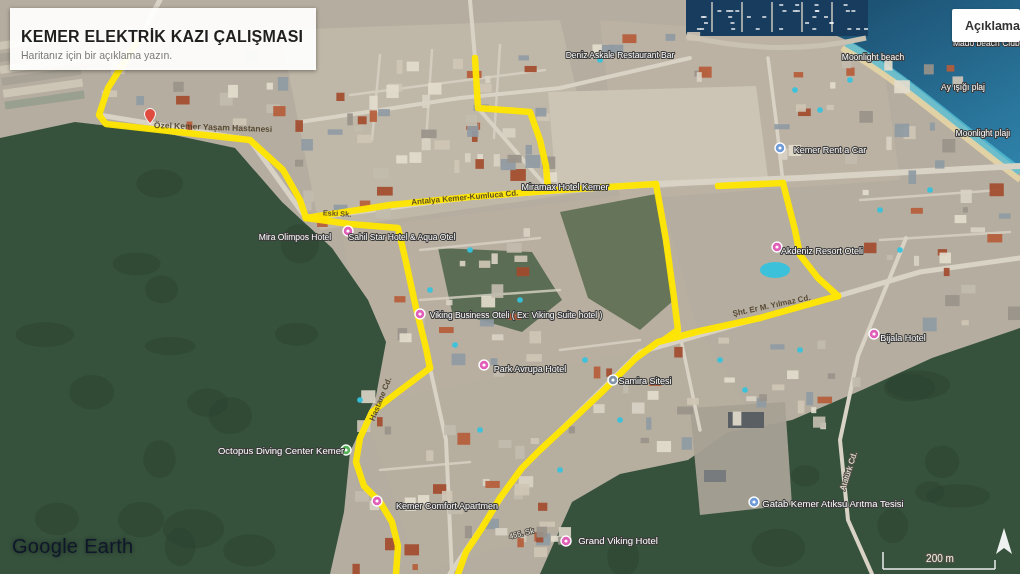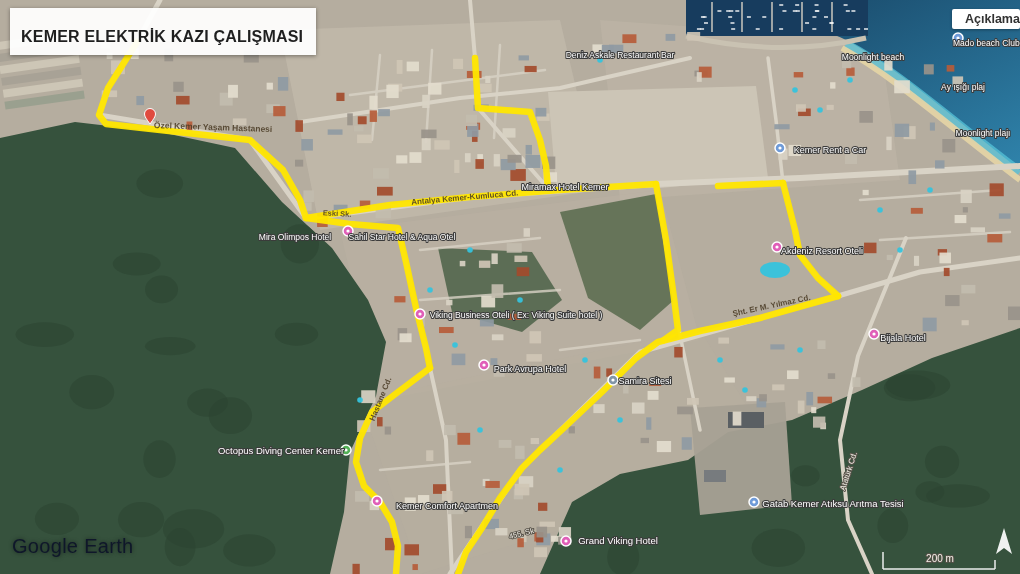--- a/index.html
+++ b/index.html
@@ -7,21 +7,21 @@
   #stage{position:absolute;inset:0;width:1020px;height:574px;}
   svg{display:block;}
   svg text{font-family:"Liberation Sans",sans-serif;}
   .lbl-poi{fill:#ffffff;stroke:#3b3b3b;stroke-width:2.2px;paint-order:stroke;stroke-linejoin:round;font-weight:400;}
   .lbl-road{fill:#f4f1e9;stroke:#58534a;stroke-width:2px;paint-order:stroke;stroke-linejoin:round;font-weight:400;}
   .lbl-street{fill:#4c3d27;font-weight:700;opacity:.88;}
   #title-card{position:absolute;left:10px;top:8px;background:rgba(255,255,255,.94);
     padding:20px 13px 9px 11px;box-shadow:0 1px 4px rgba(0,0,0,.4);max-width:300px;}
   #map-title{font-size:16px;font-weight:700;color:#1f1f1f;letter-spacing:.2px;white-space:nowrap;}
   #map-subtitle{font-size:10.5px;color:#7a7a7a;margin-top:3px;}
-  #desc-button{position:absolute;left:952px;top:9px;width:68px;height:20px;background:#fff;
+  #desc-button{position:absolute;left:952px;top:9px;width:68px;height:33px;background:#fff;
     box-shadow:0 1px 3px rgba(0,0,0,.35);border:none;border-radius:2px;font-size:12.5px;font-weight:700;
     color:#333;text-align:left;padding:0 0 0 13px;overflow:hidden;white-space:nowrap;cursor:pointer;
     font-family:"Liberation Sans",sans-serif;}
   #ge-logo{position:absolute;left:12px;bottom:16px;color:#0f172a;font-size:20px;letter-spacing:.3px;
     text-shadow:0 0 4px rgba(0,0,0,.55);}
 </style>
 </head>
 <body>
 
 <div id="stage">
@@ -536,16 +536,17 @@
     <line x1="883" y1="552" x2="883" y2="569"></line>
     <line x1="883" y1="569" x2="995" y2="569"></line>
     <line x1="995" y1="560" x2="995" y2="569"></line>
   </g>
   <text x="940" y="562" text-anchor="middle" font-size="10" class="lbl-road">200 m</text>
   <path d="M1004,528 L996,554 L1004,548 L1012,554 Z" fill="#ffffff" opacity=".92"></path>
 </svg>
 
 <div id="title-card">
   <div id="map-title">KEMER ELEKTRİK KAZI ÇALIŞMASI</div>
+  <div id="map-subtitle">Haritanız için bir açıklama yazın.</div>
 </div>
 <button id="desc-button">Açıklama</button>
 <div id="ge-logo">Google Earth</div>
 </div>
 
 </body></html>

